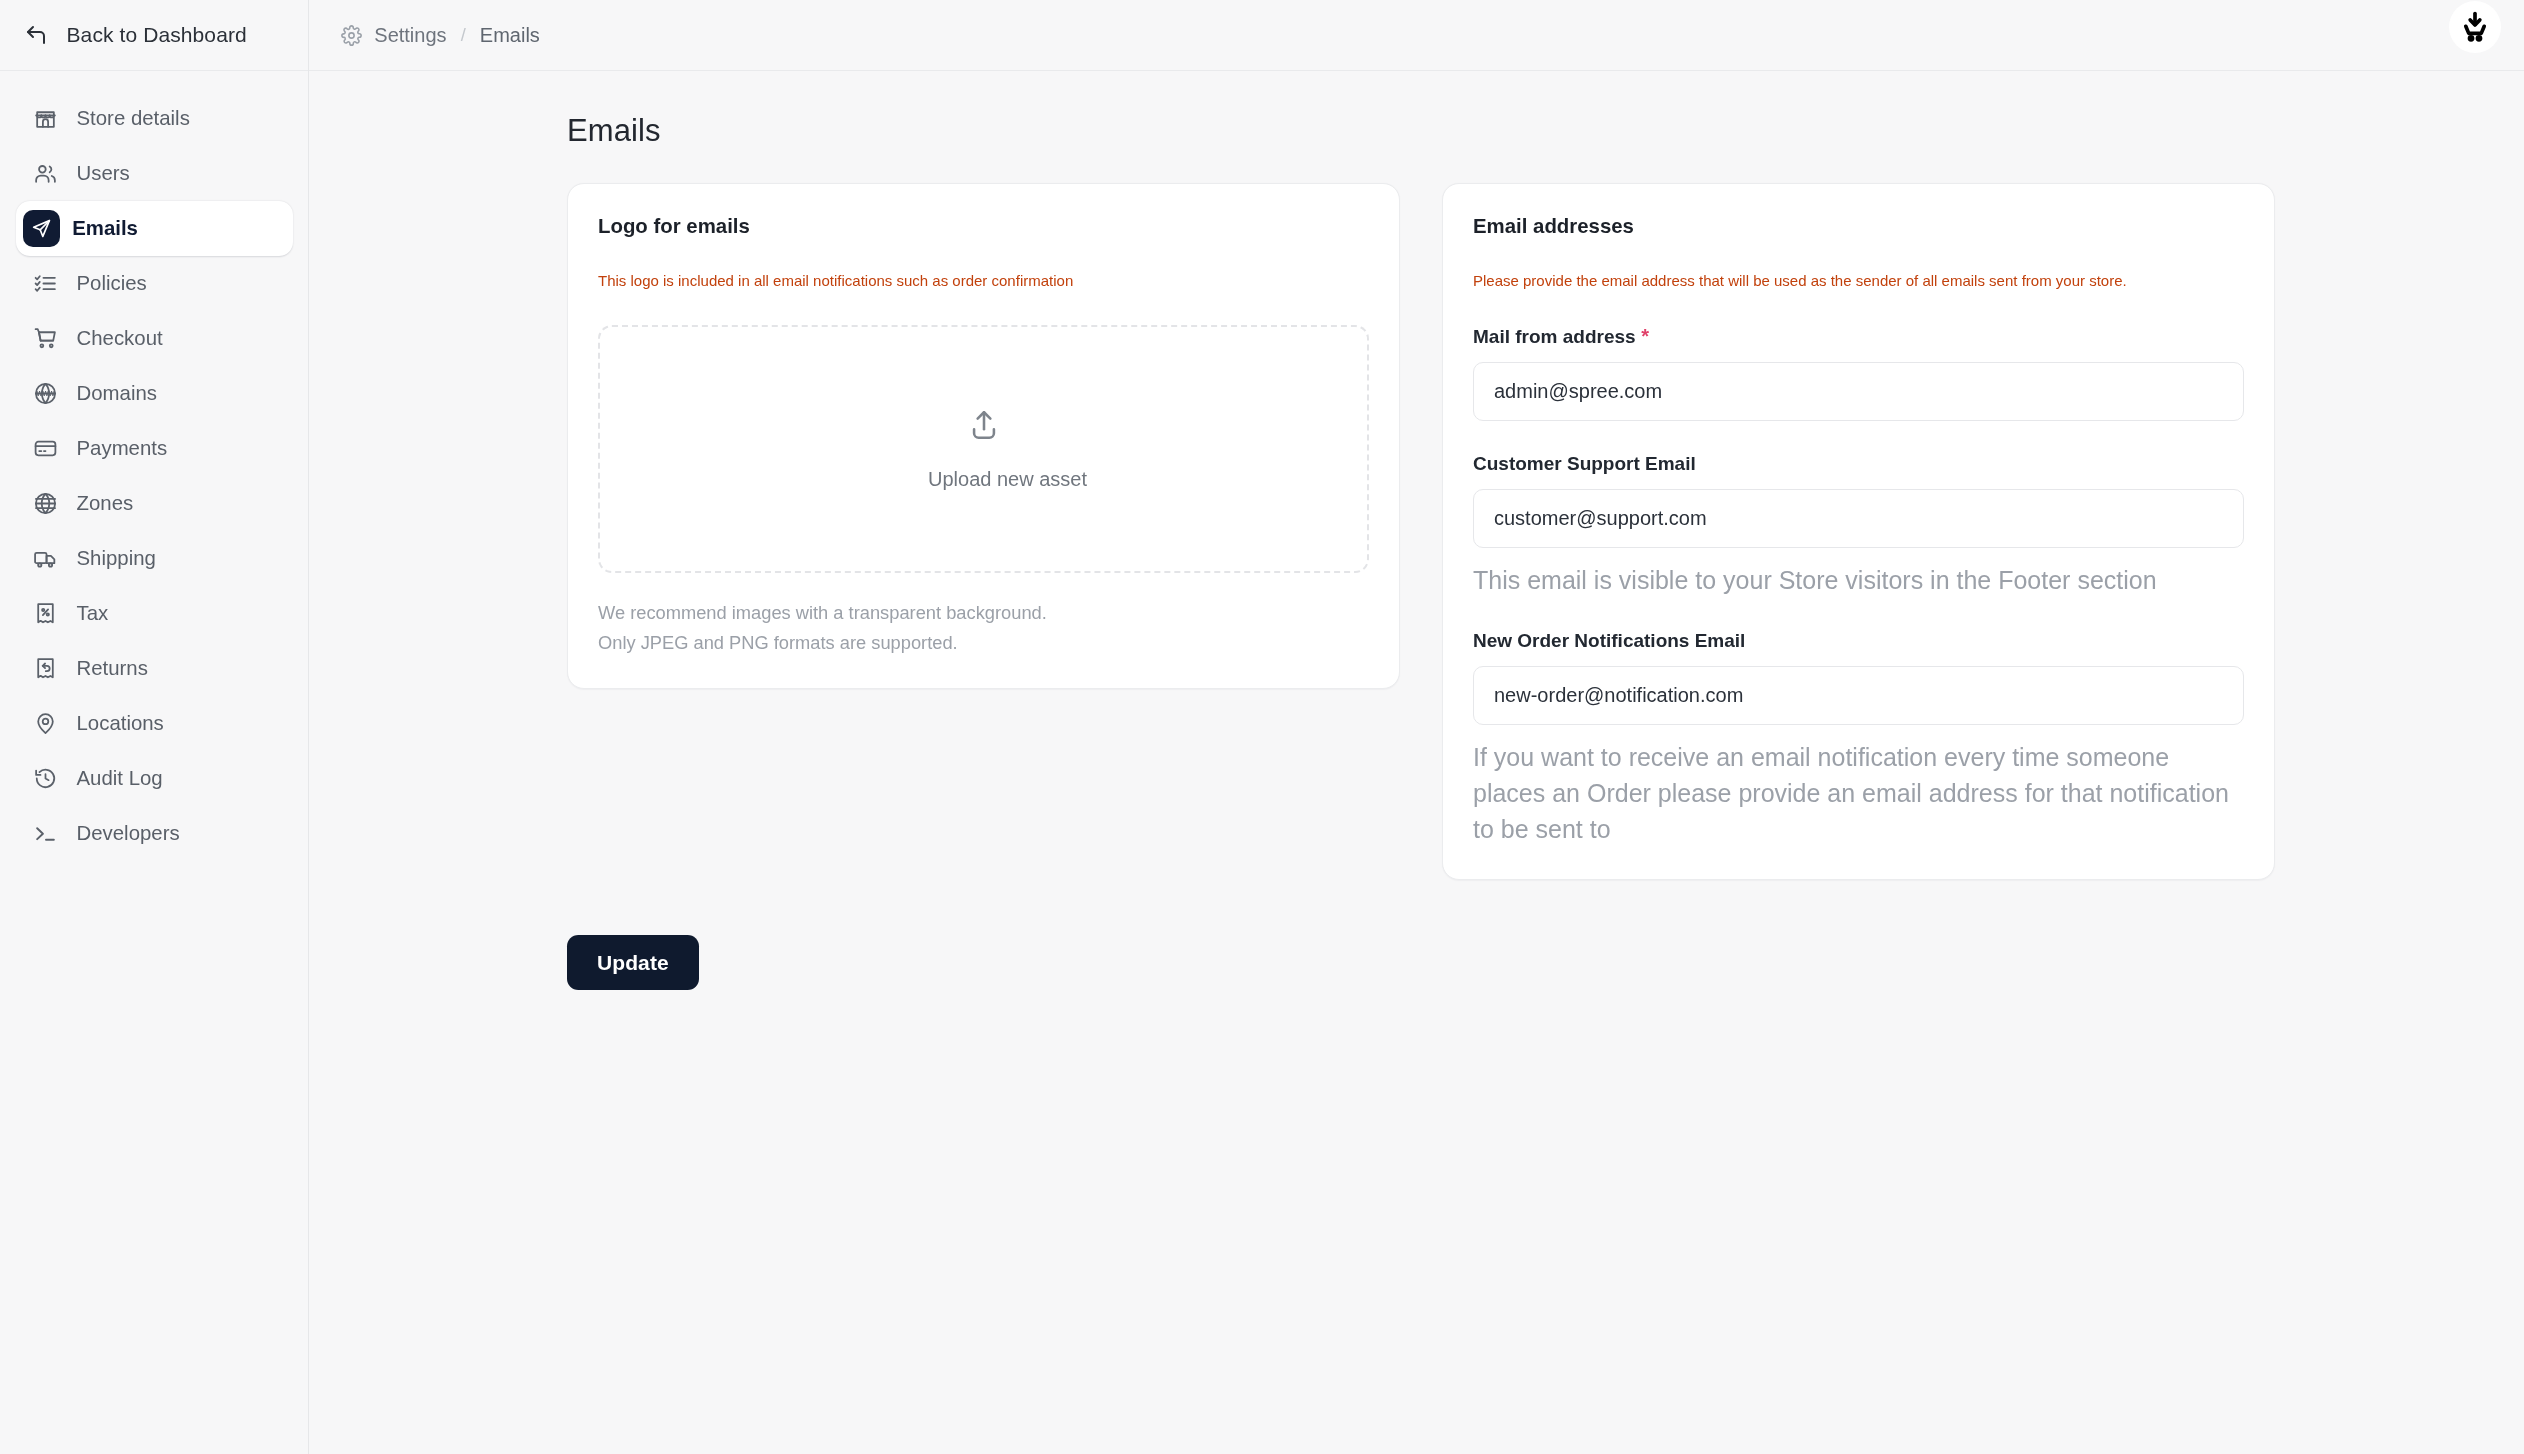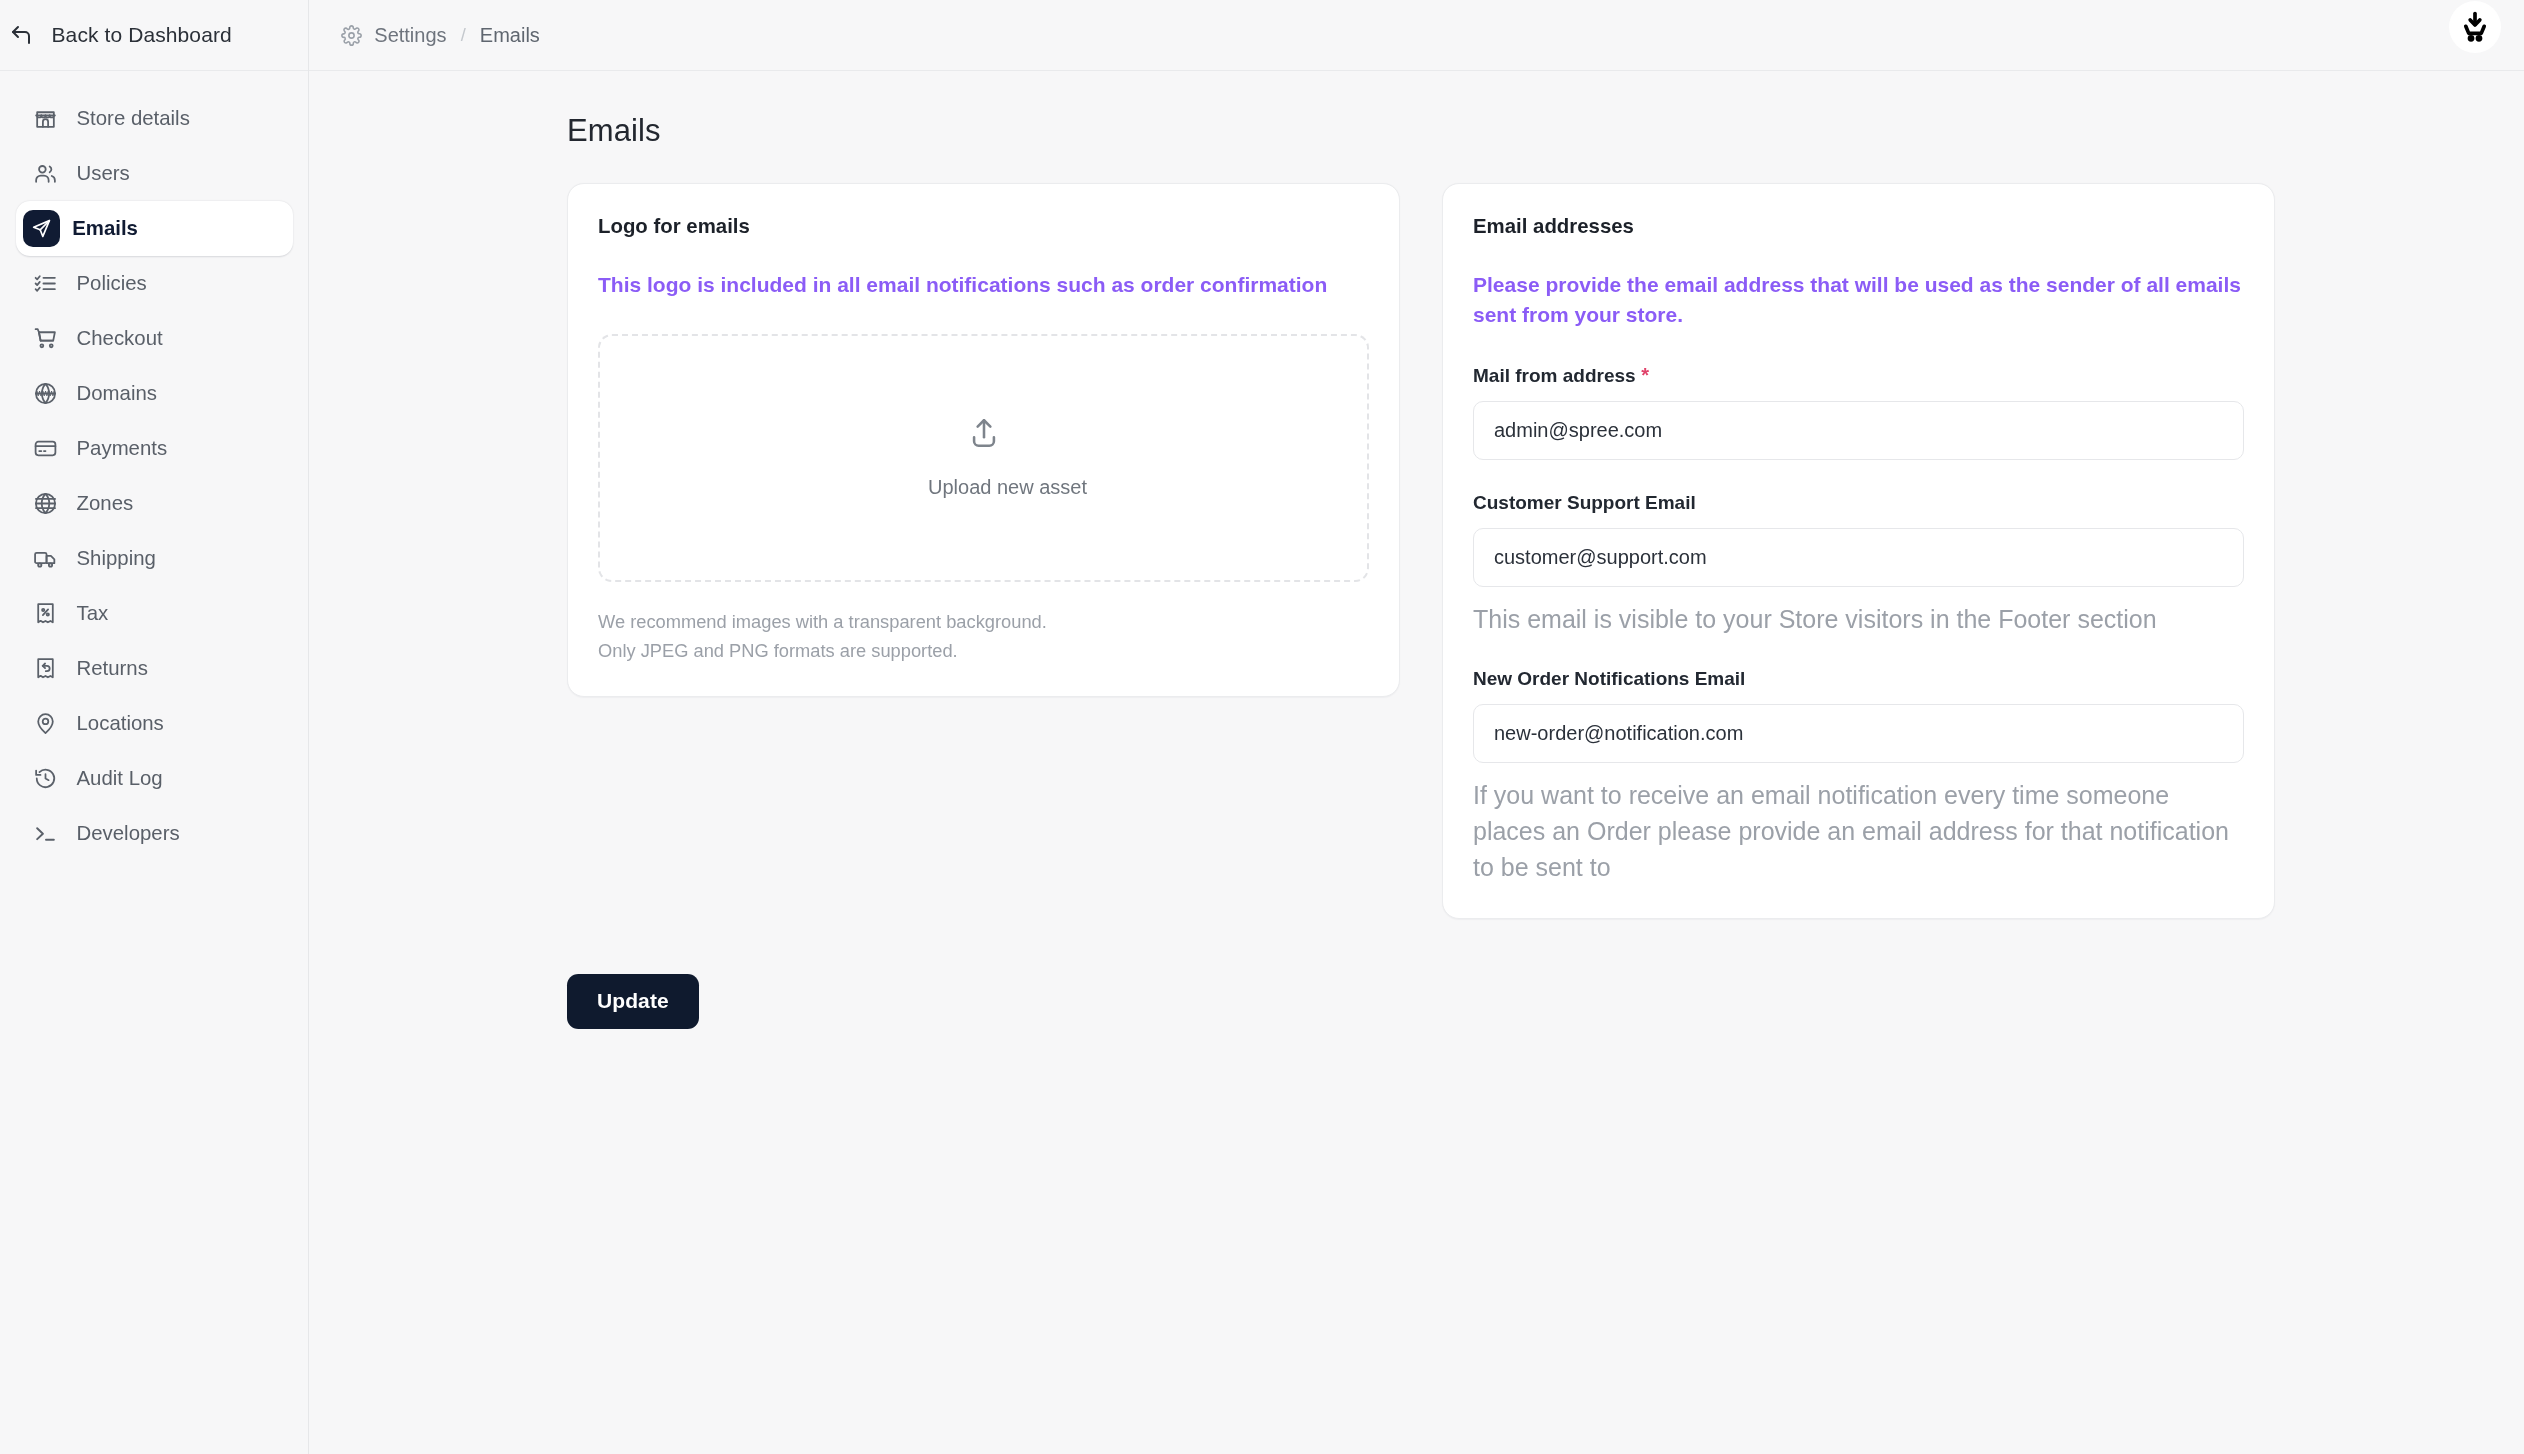--- a/index.html
+++ b/index.html
@@ -30,21 +30,21 @@
     border-right: 1.4px solid #e6e7e9;
     display: flex;
     flex-direction: column;
   }
 
   .sidebar-top {
     height: 71px;
     min-height: 71px;
     display: flex;
     align-items: center;
-    padding-left: 6px;
+    padding-left: 21px;
     border-bottom: 1.4px solid #e9eaec;
     gap: 15.5px;
   }
   .back-icon {
     width: 30px; height: 30px;
     display: flex; align-items: center; justify-content: center;
     color: #2b3038;
   }
   .back-label {
     font-size: 21px;
@@ -173,25 +173,24 @@
     padding: 31px 30px 32px 30px;
     align-self: flex-start;
   }
   .card-title {
     font-size: 20.4px;
     font-weight: 700;
     color: #1c2129;
     margin-bottom: 32px;
   }
   .card-desc {
-    font-size: 21px;
-    color: #8b5cf6;
+    font-size: 15px;
+    color: #c2410c;
     line-height: 1.42;
     margin-bottom: 34px;
-    font-weight: bold;
   }
 
   .dropzone {
     height: 248px;
     border: 2.1px dashed #e3e4e7;
     border-radius: 14px;
     display: flex;
     flex-direction: column;
     align-items: center;
     justify-content: center;

